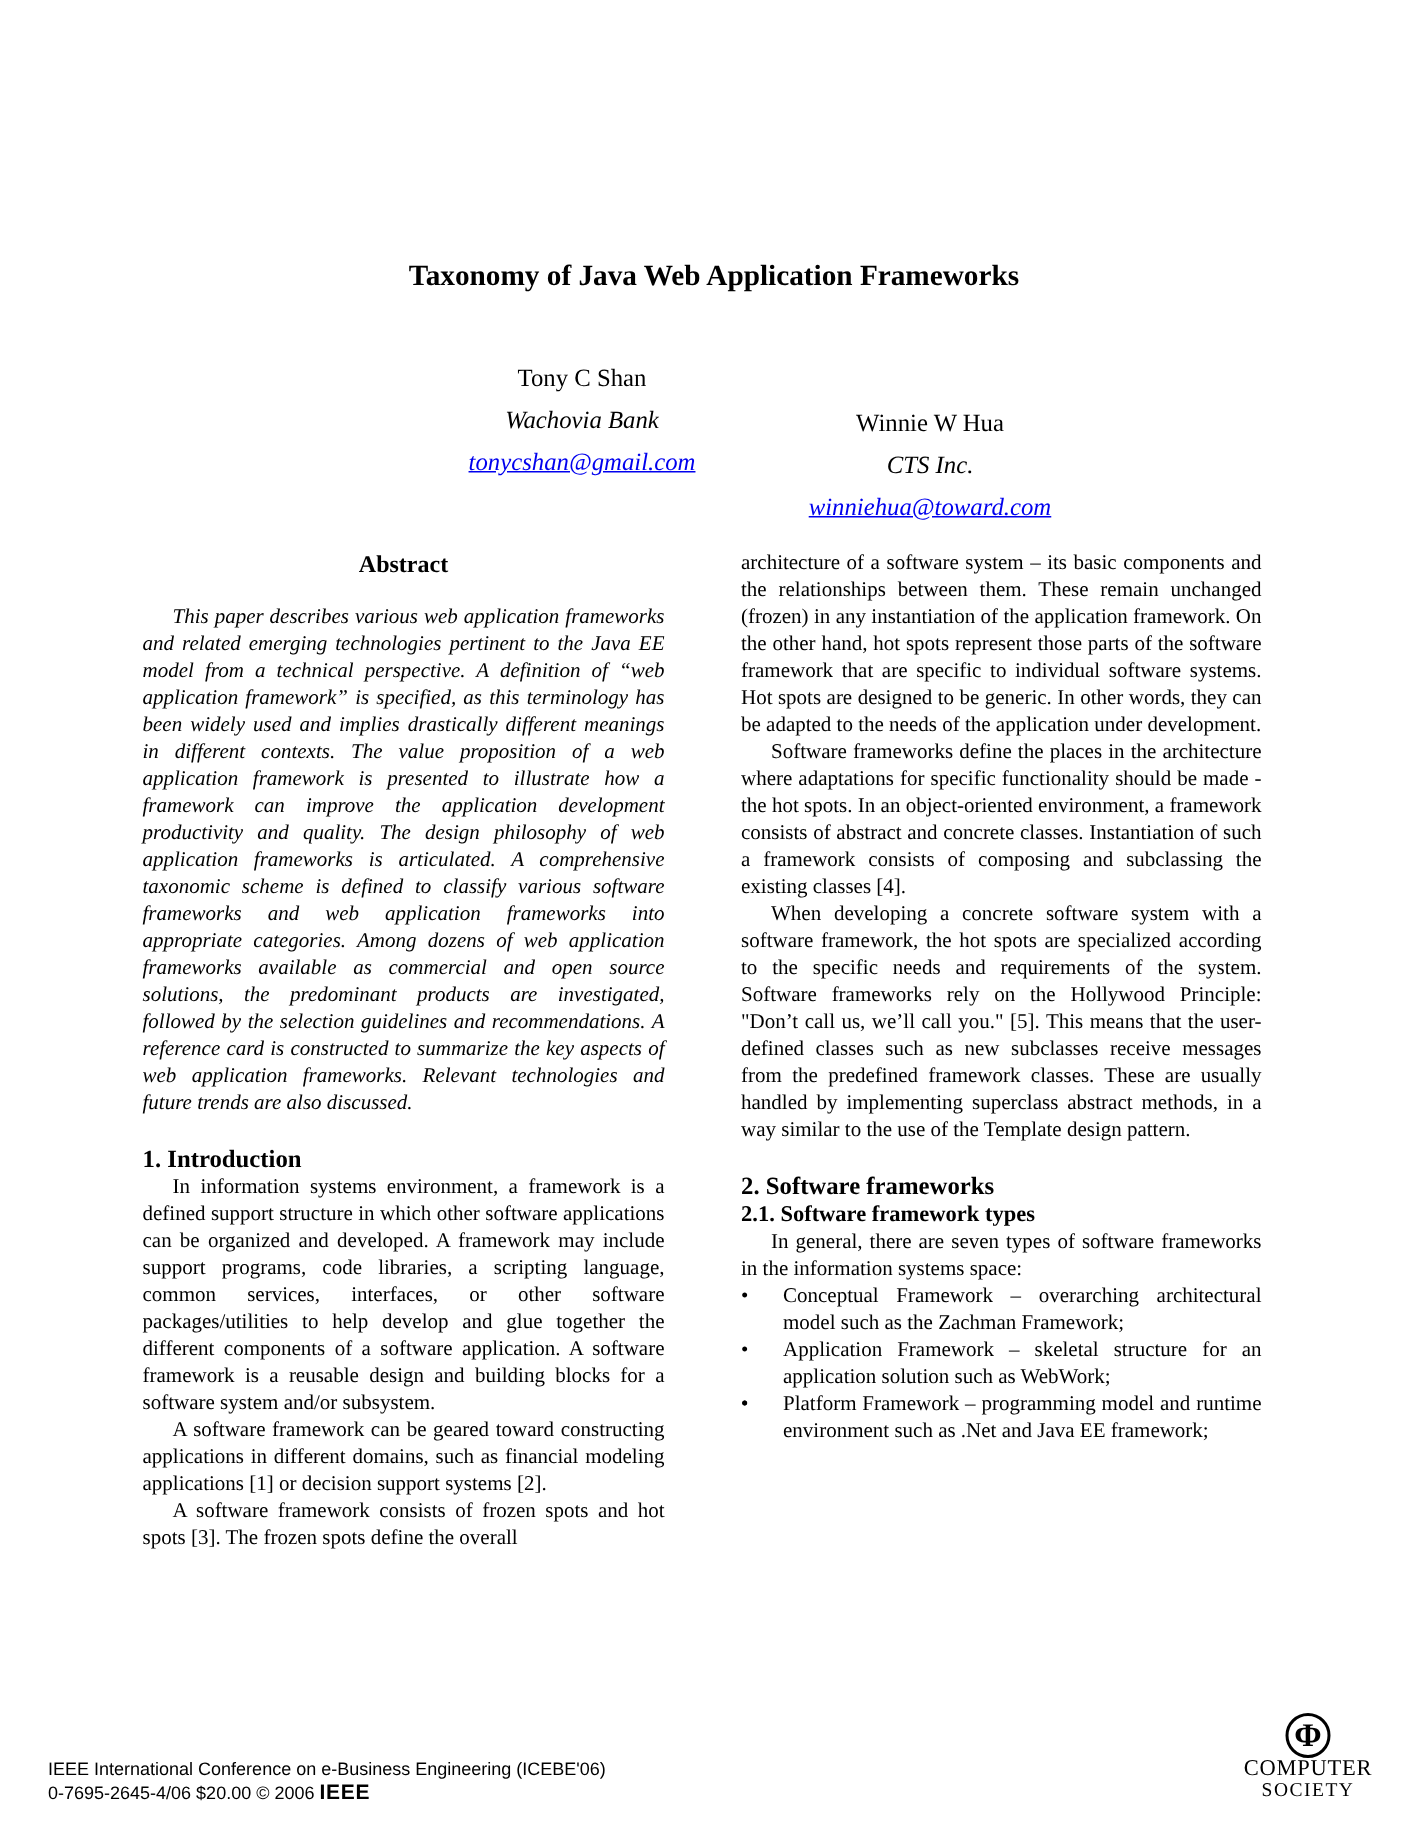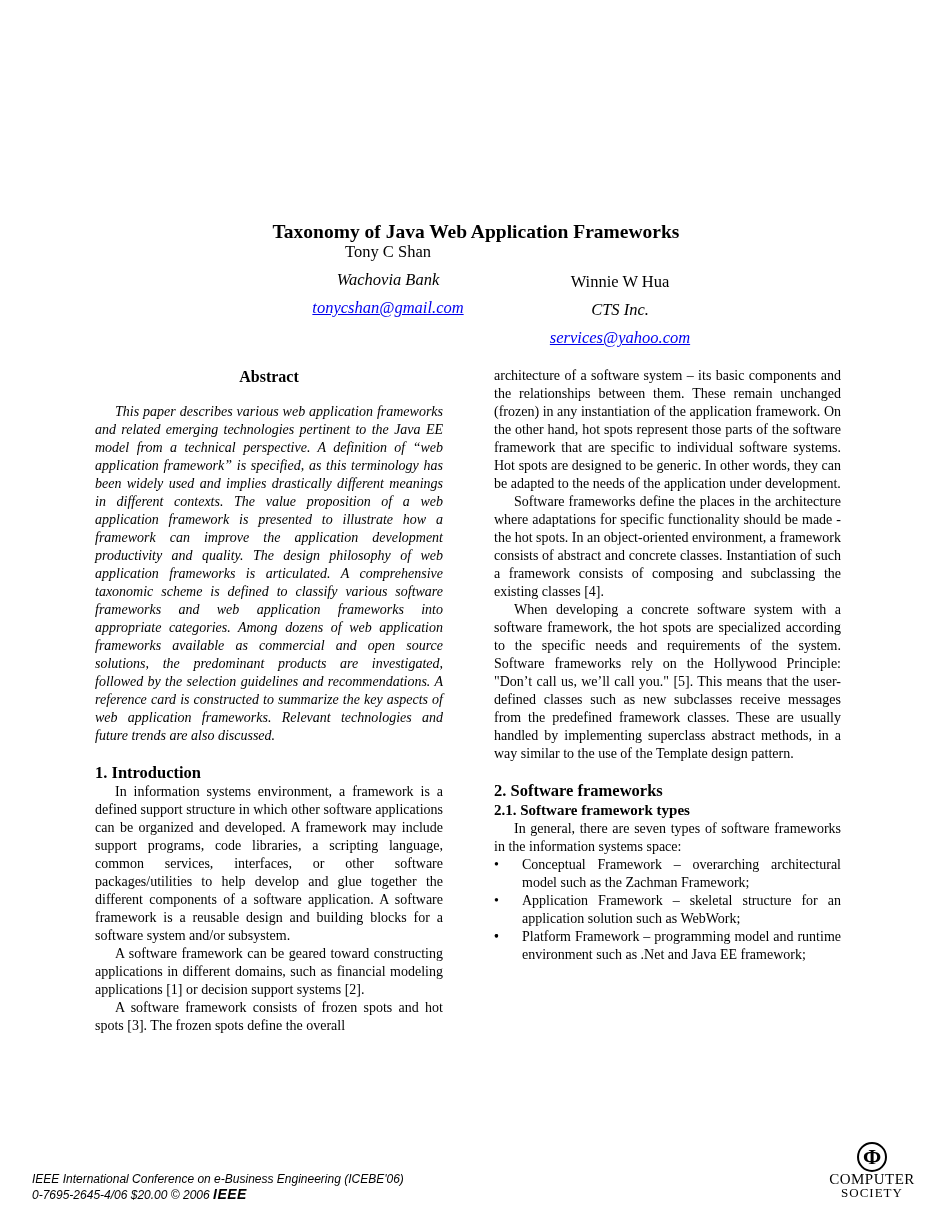--- a/index.html
+++ b/index.html
@@ -1,52 +1,52 @@
 <!DOCTYPE html>
 <html><head>
 <meta charset="utf-8">
 <style>
   html, body { margin: 0; padding: 0; background: #ffffff; }
   body { width: 952px; height: 1232px; position: relative; overflow: hidden; color: #000; font-family: "Liberation Serif", serif; }
-  .title { position: absolute; top: 174px; left: 0; width: 952px; text-align: center; font-weight: bold; font-size: 19.5px; margin-top: 47px; }
+  .title { position: absolute; top: 174px; left: 0; width: 952px; text-align: center; font-weight: bold; font-size: 19.5px; }
   .author { position: absolute; text-align: center; font-size: 16.5px; line-height: 28px; }
   .author .aff { font-style: italic; }
   .author a { color: #0000ee; font-style: italic; text-decoration: underline; }
   .col { position: absolute; font-size: 14px; line-height: 18px; text-align: justify; }
   .col p { margin: 0; text-indent: 20px; }
   .col p.noindent { text-indent: 0; }
   .abstract-title { text-align: center; font-weight: bold; font-size: 16px; margin: 0 0 17px 0; }
   .abstract-body { font-style: italic; }
   .h1 { font-weight: bold; font-size: 16.5px; line-height: 20px; margin: 0; text-align: left; }
   .h2 { font-weight: bold; font-size: 15px; line-height: 19px; margin: 0; text-align: left; }
   ul.bullets { list-style: none; padding: 0; margin: 0; }
   ul.bullets li { position: relative; padding-left: 28px; }
   ul.bullets li .bullet { position: absolute; left: 0; top: 0; }
-  .footer { position: absolute; left: 32px; top: 1172px; font-family: "Liberation Sans", sans-serif; font-size: 12px; line-height: 15px; font-style: italic; }
+  .footer { position: absolute; left: 32px; top: 1172px; font-family: "Liberation Sans", sans-serif; font-size: 12px; line-height: 15px; }
   .footer .ieee { font-weight: bold; font-size: 14px; letter-spacing: 0.5px; text-align: center; }
   .logo { position: absolute; left: 822px; top: 1142px; width: 100px; height: 60px; text-align: center; font-family: "Liberation Serif", serif; }
   .logo .phi { width: 26px; height: 26px; border: 2px solid #000; border-radius: 50%; margin: 0 auto; font-weight: bold; font-size: 22px; line-height: 26px; }
   .logo .l1 { font-size: 15px; line-height: 14px; letter-spacing: 0.5px; }
   .logo .l2 { font-size: 13px; line-height: 13px; letter-spacing: 1px; }
 </style>
 </head>
 <body>
 
 <div class="title">Taxonomy of Java Web Application Frameworks</div>
 
 <div class="author" style="left:288px; top:238px; width:200px;">
   <div>Tony C Shan</div>
   <div class="aff">Wachovia Bank</div>
   <div><a>tonycshan@gmail.com</a></div>
 </div>
 
 <div class="author" style="left:520px; top:238px; width:200px;margin-top:30px;">
   <div>Winnie W Hua</div>
   <div class="aff">CTS Inc.</div>
-  <div><a>services@yahoo.com</a></div>
+  <div><a>winniehua@toward.com</a></div>
 </div>
 
 <div class="col" style="left:95px; top:368px; width:348px;">
   <div class="abstract-title">Abstract</div>
   <p class="abstract-body">This paper describes various web application frameworks and related emerging technologies pertinent to the Java EE model from a technical perspective. A definition of “web application framework” is specified, as this terminology has been widely used and implies drastically different meanings in different contexts. The value proposition of a web application framework is presented to illustrate how a framework can improve the application development productivity and quality. The design philosophy of web application frameworks is articulated. A comprehensive taxonomic scheme is defined to classify various software frameworks and web application frameworks into appropriate categories. Among dozens of web application frameworks available as commercial and open source solutions, the predominant products are investigated, followed by the selection guidelines and recommendations. A reference card is constructed to summarize the key aspects of web application frameworks. Relevant technologies and future trends are also discussed.</p>
 
   <div style="height:18px;"></div>
   <div class="h1">1. Introduction</div>
   <p>In information systems environment, a framework is a defined support structure in which other software applications can be organized and developed. A framework may include support programs, code libraries, a scripting language, common services, interfaces, or other software packages/utilities to help develop and glue together the different components of a software application. A software framework is a reusable design and building blocks for a software system and/or subsystem.</p>
   <p>A software framework can be geared toward constructing applications in different domains, such as financial modeling applications [1] or decision support systems [2].</p>

